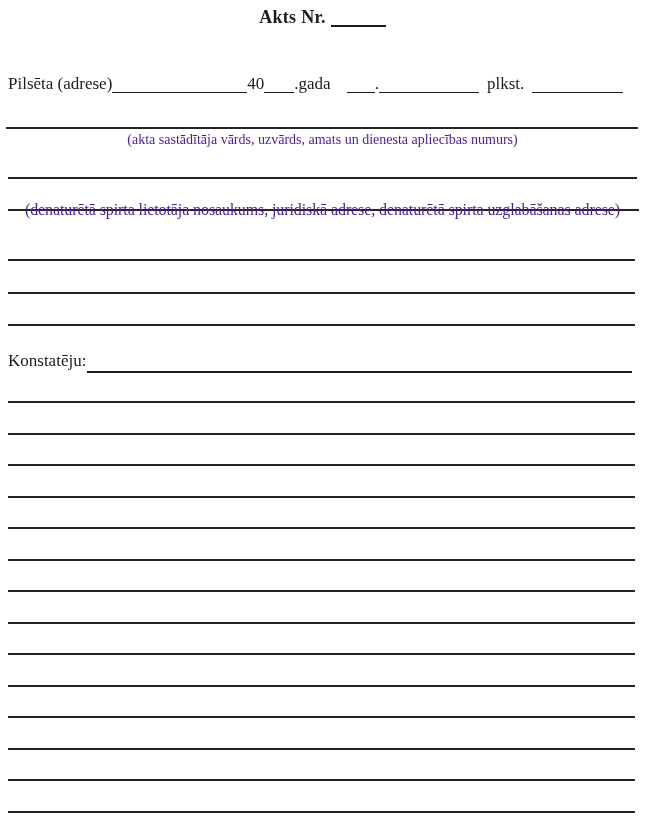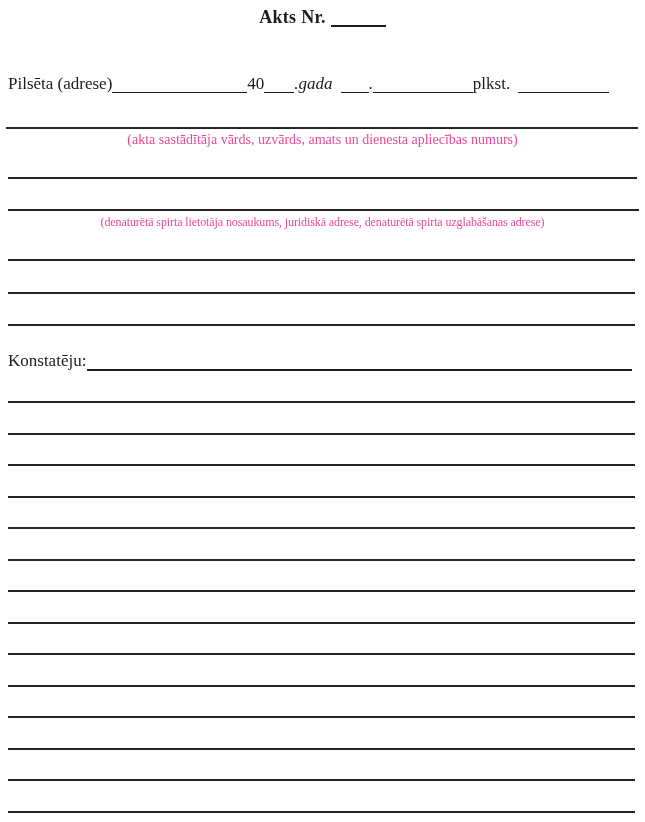--- a/index.html
+++ b/index.html
@@ -49,54 +49,53 @@
     display: inline-block;
     border-bottom: 1.8px solid #1c1c1c;
     vertical-align: -4px;
     height: 1px;
   }
   .b1 { width: 135px; }
   .b2 { width: 30px; }
   .b3 { width: 28px; }
   .b4 { width: 100px; }
   .b5 { width: 91px; }
-  .gada { margin-right: 8px; font-style: italic; }
-  .plkst { margin-left: 0; margin-right: 8px; }
+  .gada { margin-right: 16px; }
+  .plkst { margin-left: 8px; margin-right: 8px; }
   
   .rule {
     border-top: 2px solid #242424;
     height: 0;
   }
   .r-author { position: absolute; top: 127px; left: 6px;  right: 7px; }
   .r-mid    { position: absolute; top: 177px; left: 8px;  right: 8px; }
   .r-user   { position: absolute; top: 209px; left: 8px;  right: 6px; }
   
   .caption {
     position: absolute;
     left: 0;
     width: 100%;
     text-align: center;
-    color: #ec4899;
+    color: #4c1d95;
   }
   .c-author { top: 132px; font-size: 14px; }
-  .c-user   { top: 215px; font-size: 12px; letter-spacing: -0.1px; }
+  .c-user   { top: 201px; font-size: 16px; letter-spacing: -0.1px; }
   
   .lines { position: absolute; left: 8px; right: 10px; }
   .g-pre  { top: 259px; }
   .g-pre .rule  { margin-bottom: 30.5px; }
   .g-body { top: 401px; }
   .g-body .rule { margin-bottom: 29.5px; }
   
   .statement-row {
     position: absolute;
     top: 350px;
     left: 8px;
     right: 13px;
     display: flex;
-    align-items: flex-end;
     height: 21px;
     font-size: 17px;
     line-height: 21px;
   }
   .blank-flex {
     flex: 1;
     border-bottom: 2px solid #1c1c1c;
     height: 100%;
     margin-left: 1px;
   }

